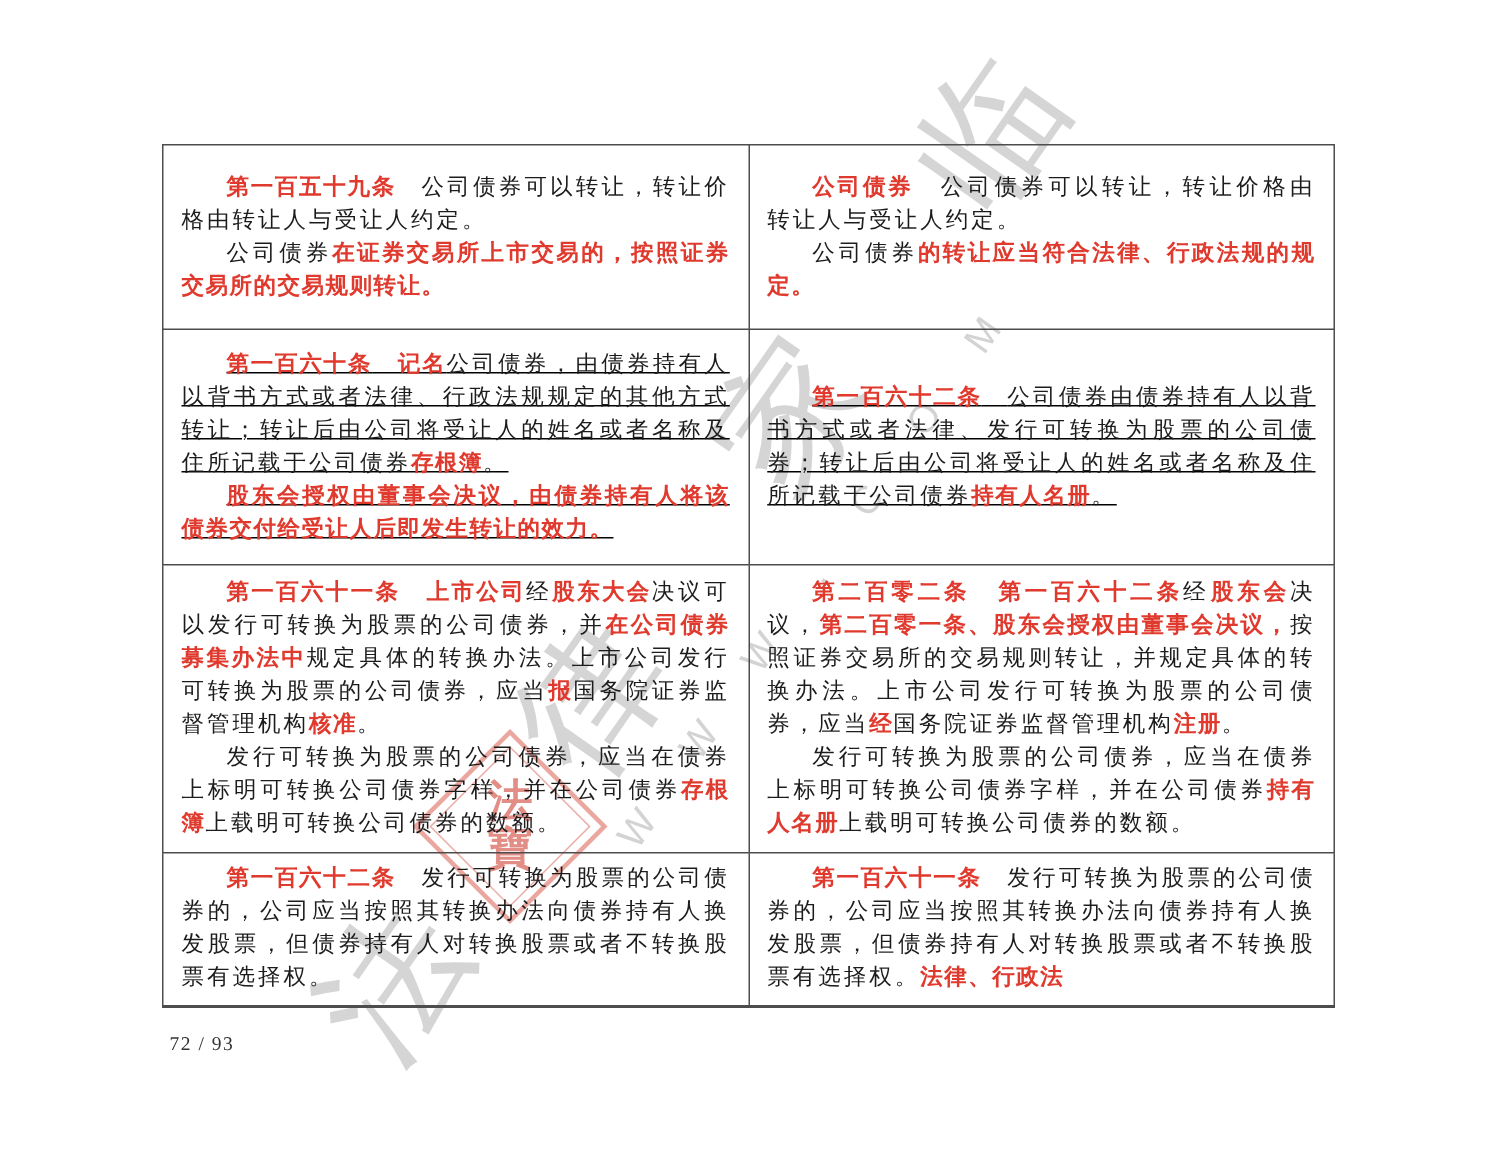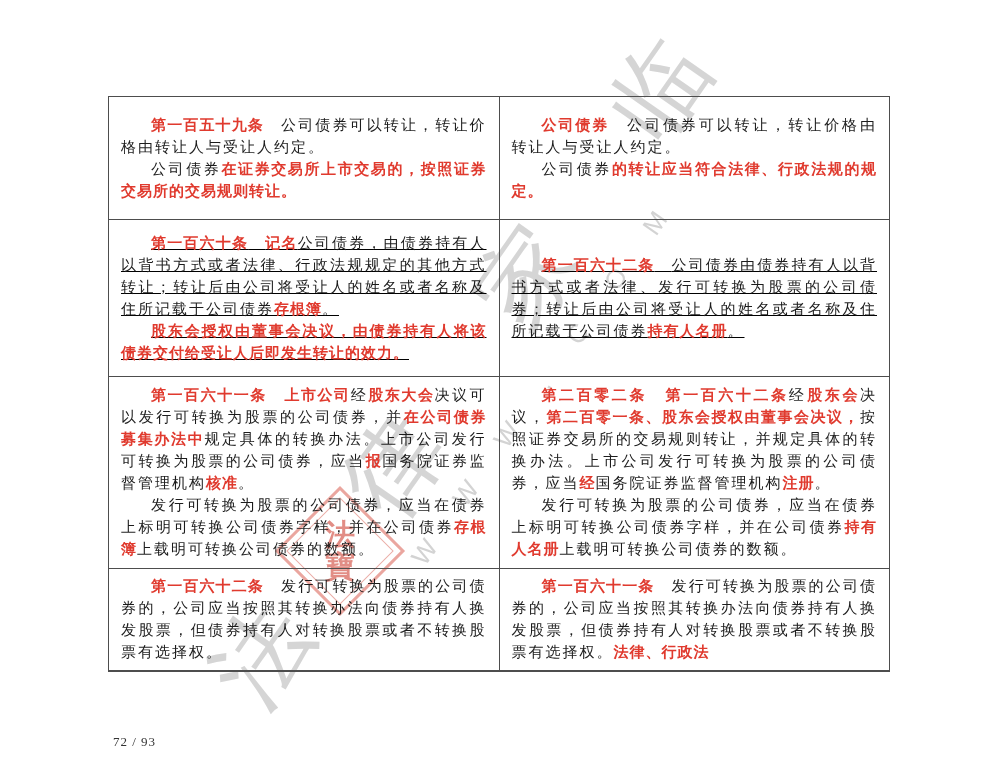--- a/index.html
+++ b/index.html
@@ -65,21 +65,21 @@
   table.law tr.row-2{height:170px;}
   table.law tr.row-3{height:93px;padding-left:44px;}
   table.law p{margin:0;text-indent:2em;}
   span.hl{
     color:#e03a2e;font-weight:bold;
     font-family:"Liberation Sans", sans-serif;
     letter-spacing:1px;
   }
   
   .page-number{
-    position:absolute;left:113px;top:734px;z-index:1;
+    position:absolute;left:113px;top:688px;z-index:1;
     font-size:13px;color:#333;
     font-family:"Liberation Serif", serif;
     letter-spacing:1px;
   }
 </style>
 </head>
 <body>
 
 <div class="page">
 

